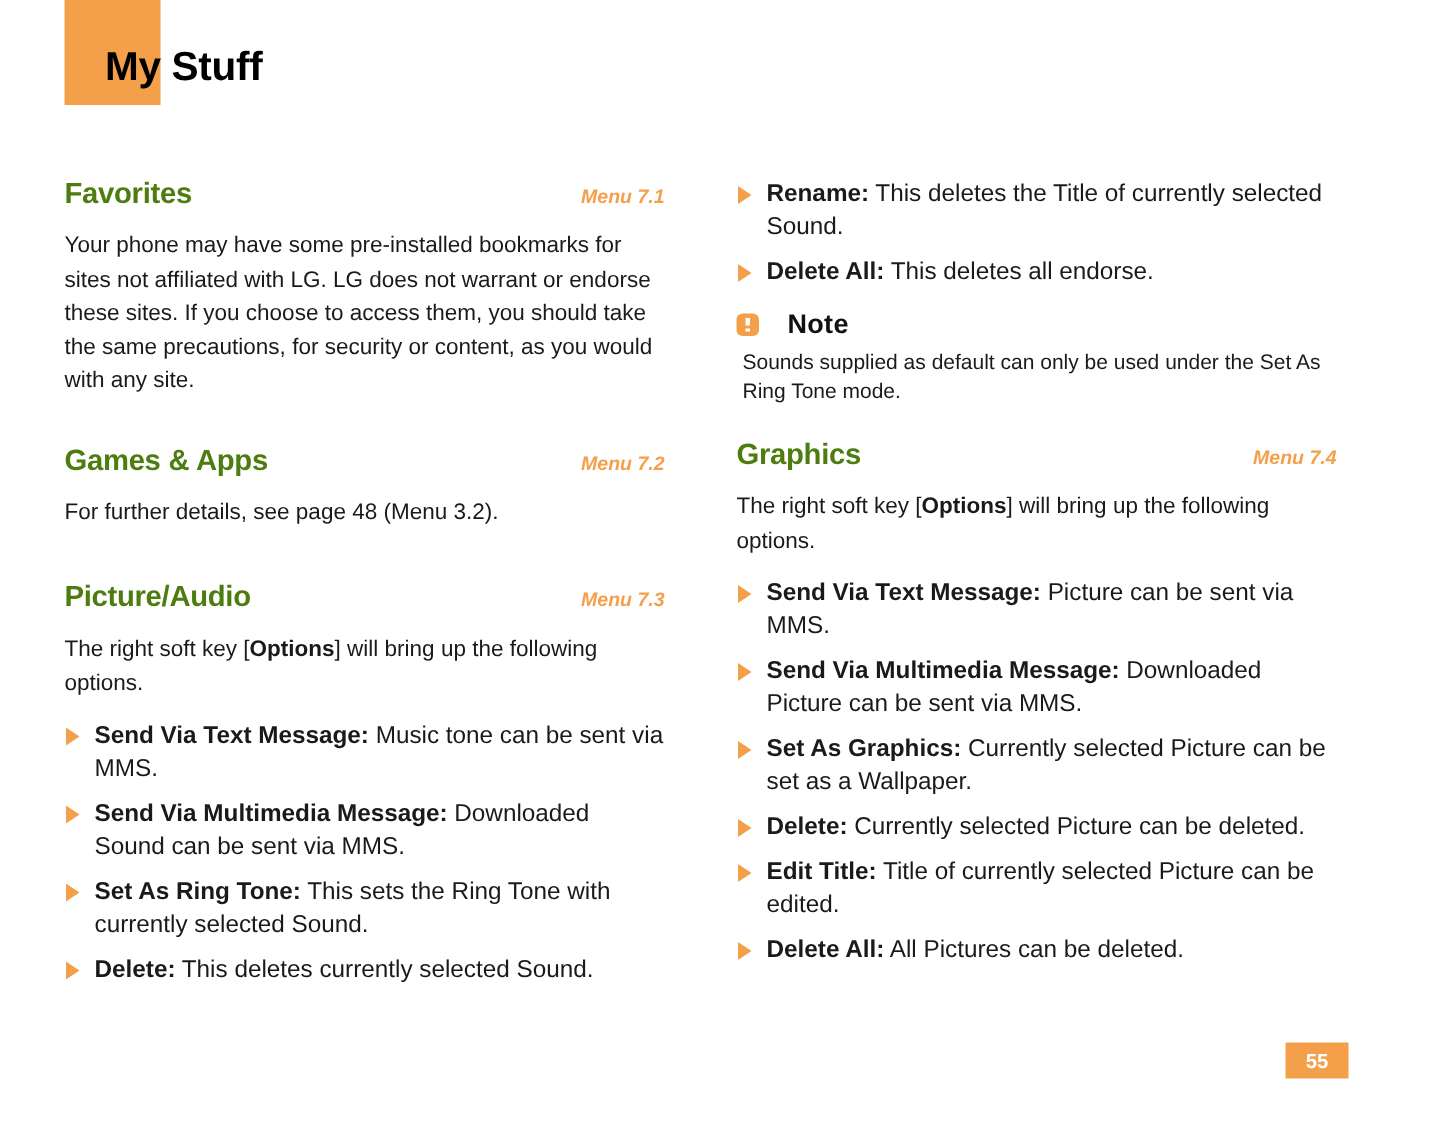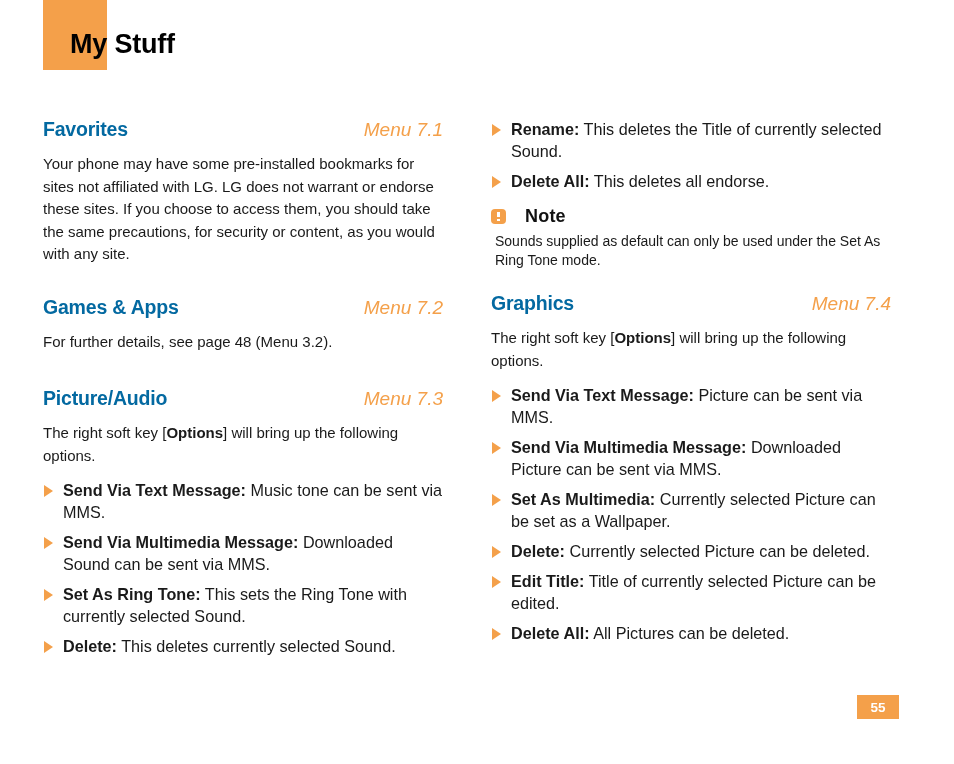--- a/index.html
+++ b/index.html
@@ -64,28 +64,28 @@
   }
   .section-head {
     display: flex;
     align-items: baseline;
     justify-content: space-between;
     margin-bottom: 12px;
   }
   .section-title {
     font-size: 19.5px;
     font-weight: bold;
-    color: #0369a1;
+    color: #4d7c0f;
     letter-spacing: -0.2px;
     white-space: nowrap;
   }
   .section-menu {
-    font-size: 19px;
+    font-size: 13px;
     font-style: italic;
-    font-weight: normal;
+    font-weight: bold;
     color: #f4a04a;
     white-space: nowrap;
   }
 
   
   .para {
     font-size: 15px;
     line-height: 22.5px;
     color: #1a1a1a;
     margin: 0 0 12px 0;
@@ -286,21 +286,21 @@
         <li class="bullet">
           <span class="bullet-marker"></span>
           <span class="bullet-term">Send Via Text Message:</span><span> Picture can be sent via MMS.</span>
         </li>
         <li class="bullet">
           <span class="bullet-marker"></span>
           <span class="bullet-term">Send Via Multimedia Message:</span><span> Downloaded Picture can be sent via MMS.</span>
         </li>
         <li class="bullet">
           <span class="bullet-marker"></span>
-          <span class="bullet-term">Set As Multimedia:</span><span> Currently selected Picture can be set as a Wallpaper.</span>
+          <span class="bullet-term">Set As Graphics:</span><span> Currently selected Picture can be set as a Wallpaper.</span>
         </li>
         <li class="bullet">
           <span class="bullet-marker"></span>
           <span class="bullet-term">Delete:</span><span> Currently selected Picture can be deleted.</span>
         </li>
         <li class="bullet">
           <span class="bullet-marker"></span>
           <span class="bullet-term">Edit Title:</span><span> Title of currently selected Picture can be edited.</span>
         </li>
         <li class="bullet">

